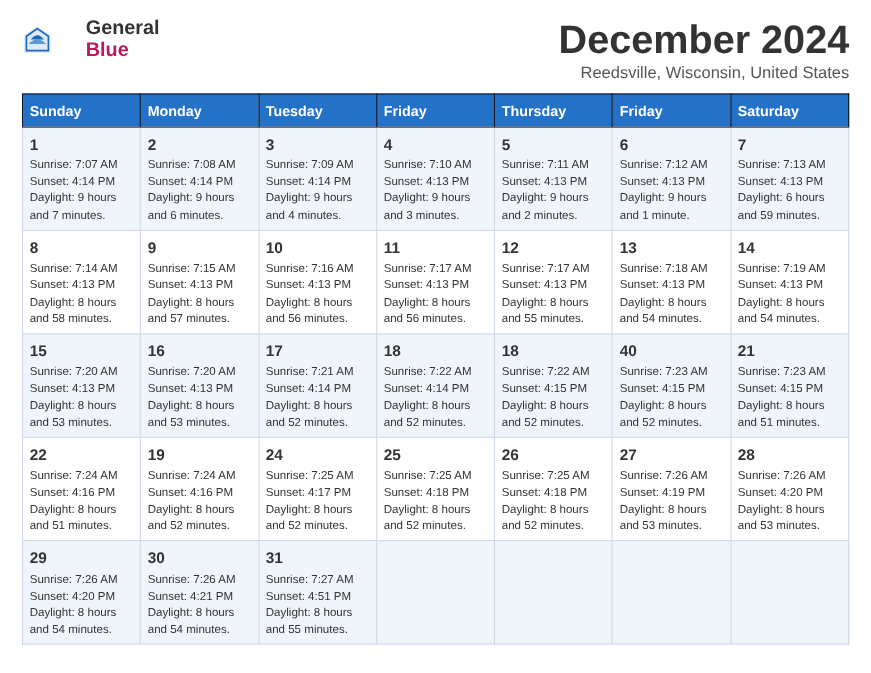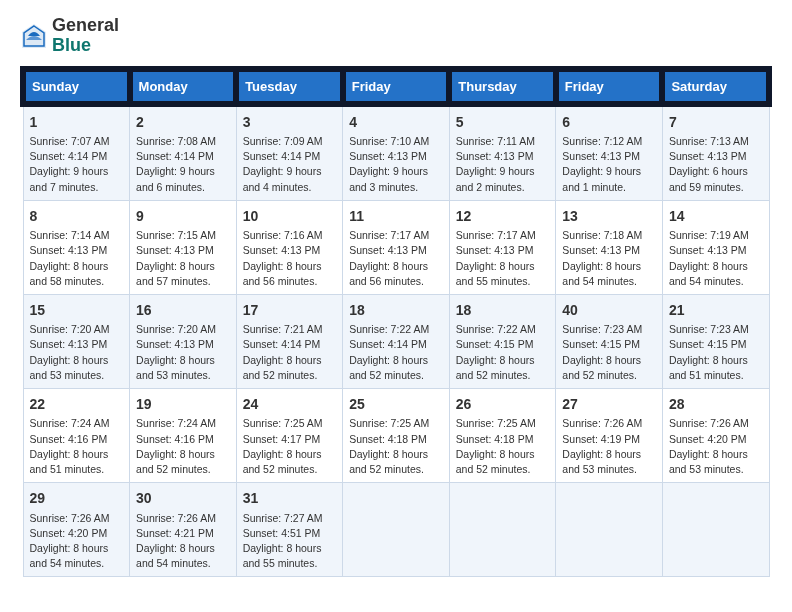--- a/index.html
+++ b/index.html
@@ -22,21 +22,21 @@
       gap: 4px;
     }
     .logo-text-general {
       font-size: 18px;
       font-weight: bold;
       color: #333;
     }
     .logo-text-blue {
       font-size: 18px;
       font-weight: bold;
-      color: #0f766e;
+      color: #be185d;
     }
     .logo-icon {
       width: 28px;
       height: 28px;
     }
     .title-area {
       text-align: right;
     }
     .main-title {
       font-size: 36px;
@@ -53,21 +53,21 @@
       width: 100%;
       border-collapse: collapse;
     }
     thead tr th {
       background-color: #2472c8;
       color: #fff;
       font-size: 13px;
       font-weight: bold;
       padding: 7px 6px;
       text-align: left;
-      border: 6px solid #0f172a;
+      border: 1px solid #0f172a;
     }
     tbody tr {
       vertical-align: top;
     }
     tbody tr:nth-child(odd) {
       background-color: #f0f5fb;
     }
     tbody tr:nth-child(even) {
       background-color: #fff;
     }
@@ -95,25 +95,29 @@
 
 <div class="header-area">
   <div class="logo">
     <svg class="logo-icon" viewBox="0 0 28 28" xmlns="http://www.w3.org/2000/svg">
       <polygon points="14,2 26,10 26,26 2,26 2,10" fill="#1a6bbf" opacity="0.15"></polygon>
       <polygon points="14,4 24,11 24,24 4,24 4,11" fill="none" stroke="#1a6bbf" stroke-width="1.5"></polygon>
       <path d="M8,14 Q14,6 20,14" fill="#1a6bbf"></path>
       <path d="M6,18 Q14,10 22,18" fill="#2472c8" opacity="0.7"></path>
     </svg>
     <div>
-      <div style="display:flex; flex-direction:column; line-height:1.1;">
+      <div style="display:flex; flex-direction:column; line-height:1.1;margin-left:26px;">
         <span class="logo-text-general">General</span>
         <span class="logo-text-blue">Blue</span>
       </div>
     </div>
+  </div>
+  <div class="title-area">
+    <div class="main-title">December 2024</div>
+    <div class="subtitle">Reedsville, Wisconsin, United States</div>
   </div>
 </div>
 
 <table>
   <thead>
     <tr>
       <th>Sunday</th>
       <th>Monday</th>
       <th>Tuesday</th>
       <th>Friday</th>

